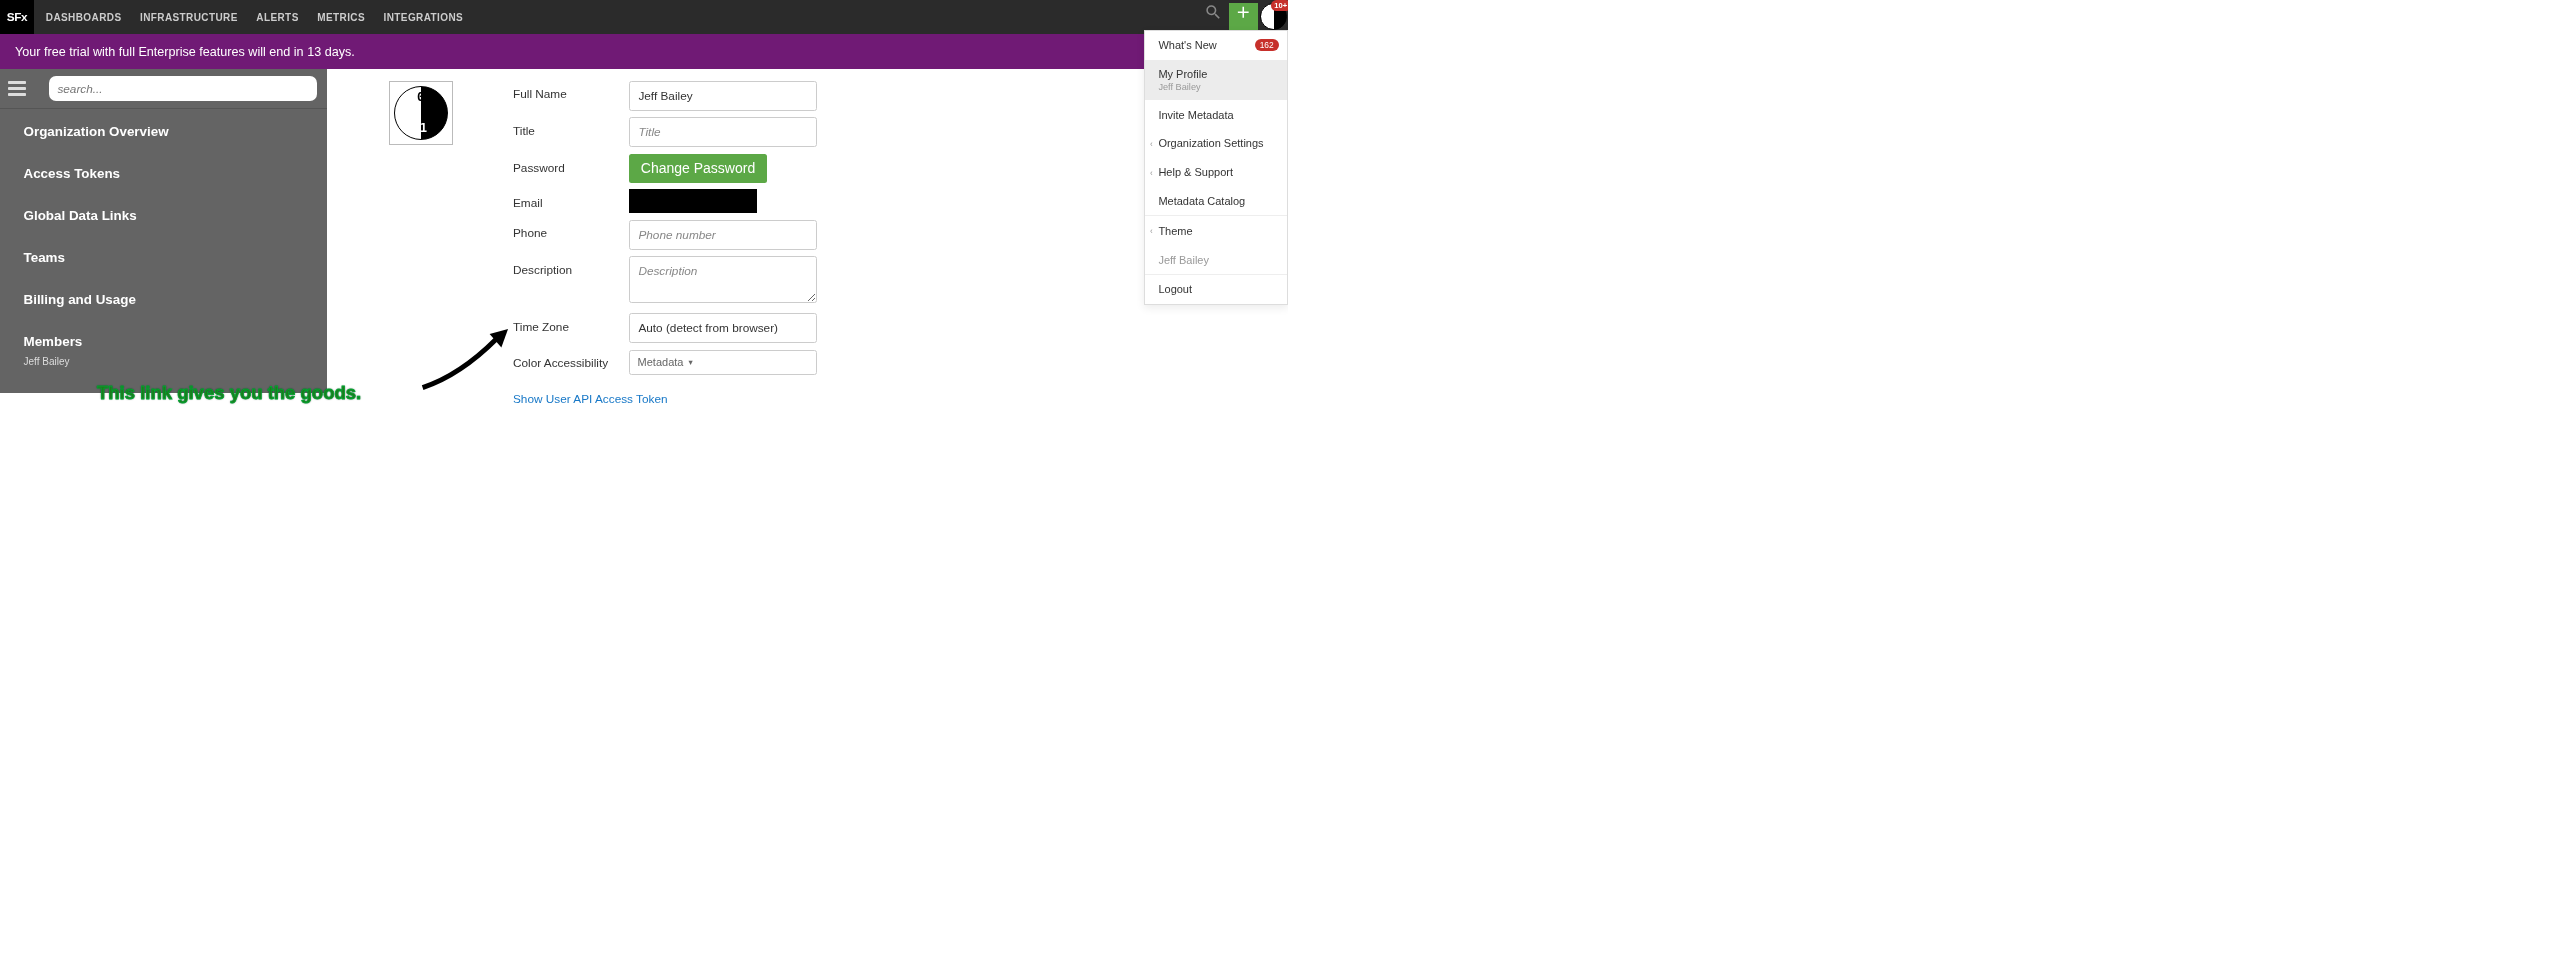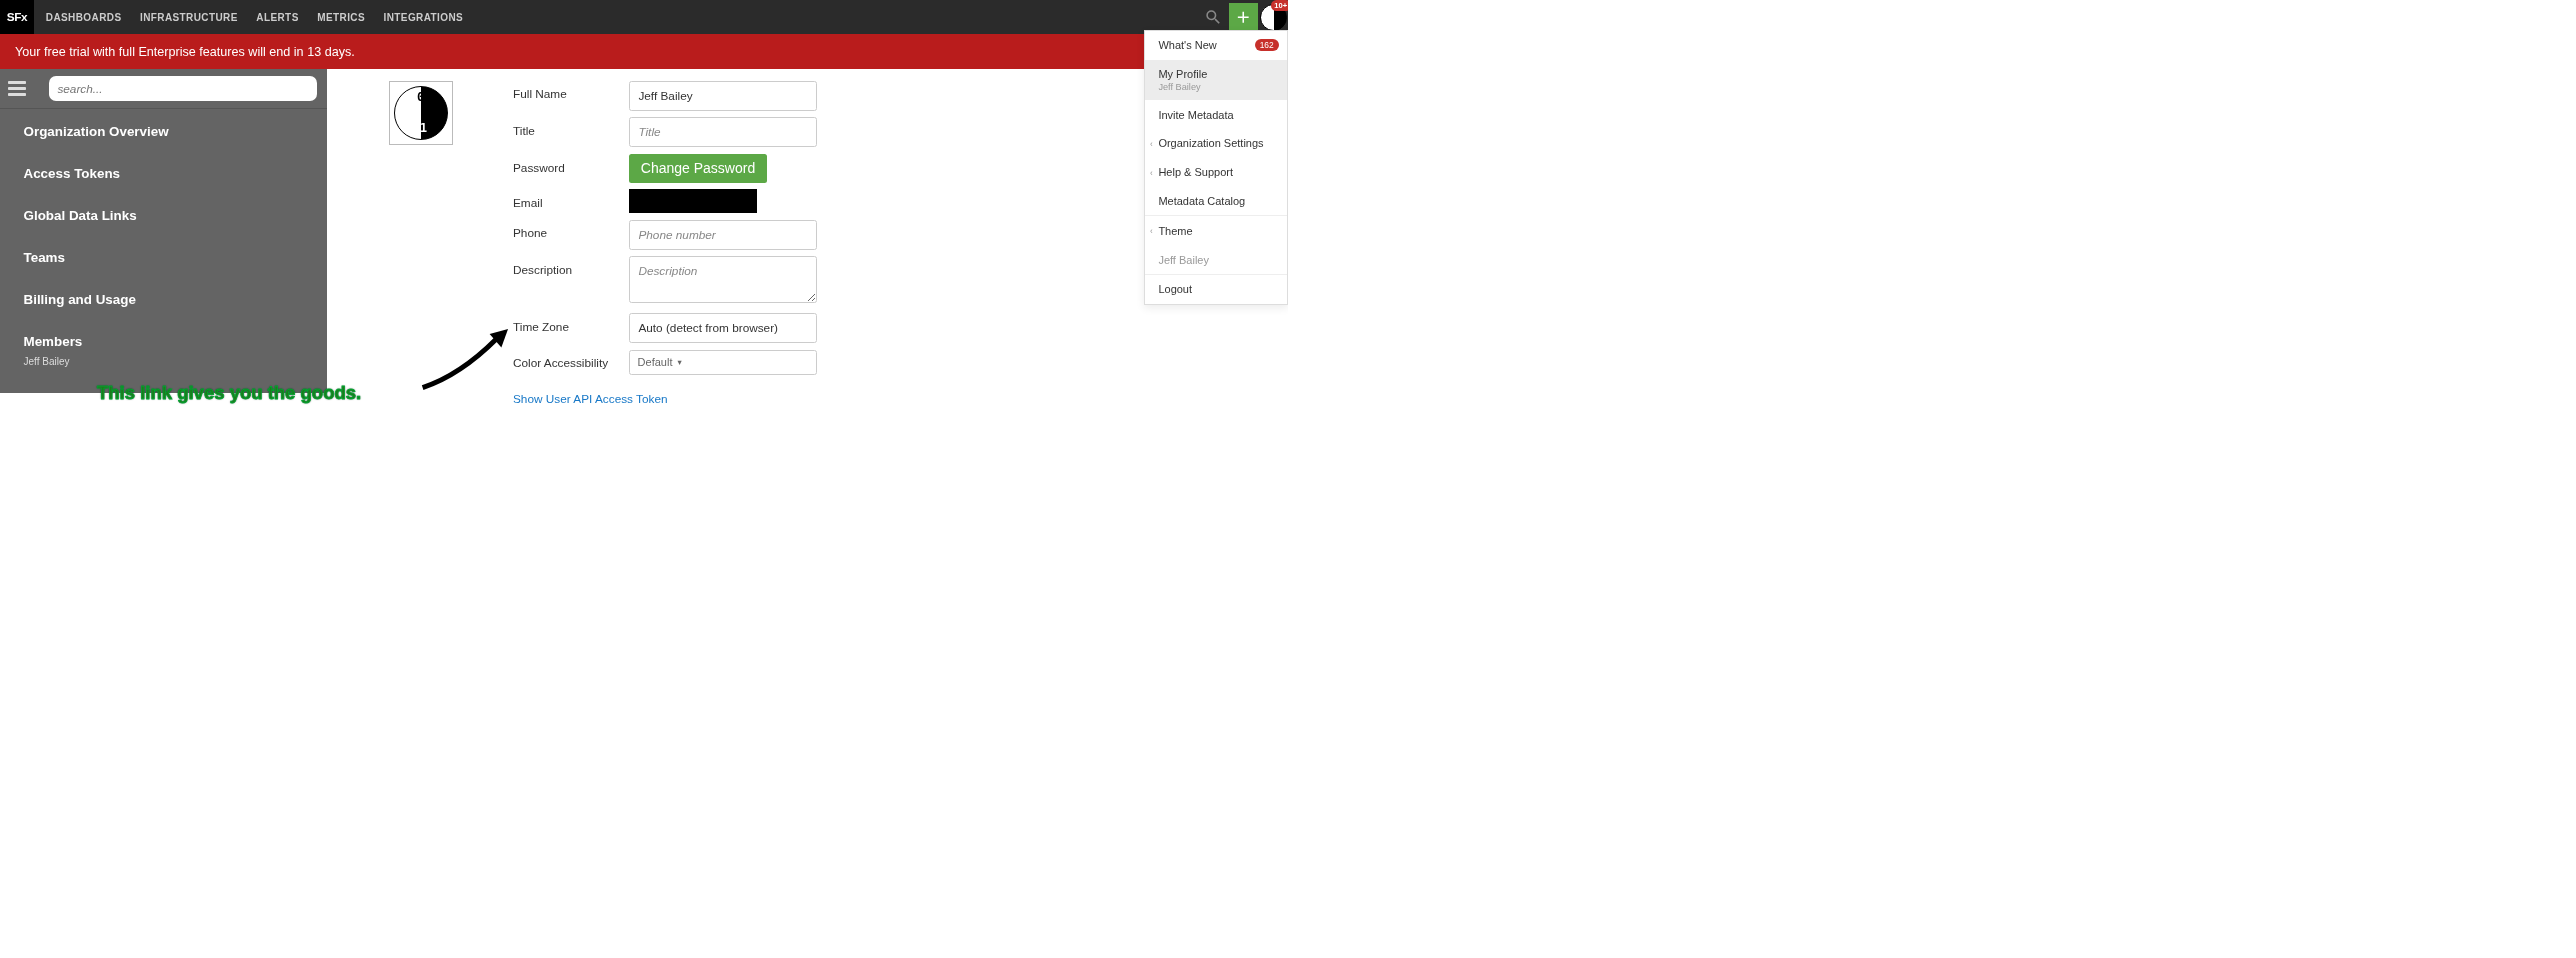--- a/index.html
+++ b/index.html
@@ -5,29 +5,29 @@
 * { box-sizing: border-box; margin: 0; padding: 0; font-family: -apple-system, BlinkMacSystemFont, "Segoe UI", Helvetica, Arial, sans-serif; }
 body { width: 1288px; height: 479px; background: #fff; overflow: hidden; position: relative; }
 
 
 .topnav { height: 34px; background: #2b2b2b; display: flex; align-items: center; color: #ccc; font-size: 11px; }
 .logo { width: 34px; height: 34px; background: #000000; color: #fff; display: flex; align-items: center; justify-content: center; font-weight: bold; font-size: 11.8px; letter-spacing: -0.4px; }
 .navlinks { display: flex; gap: 18.5px; padding-left: 11.8px; font-weight: bold; }
 .navlinks span { cursor: pointer; letter-spacing: 0.4px; font-size: 10px; }
 .navspacer { flex: 1; }
 .navicons { display: flex; align-items: center; height: 100%; }
-.navicon { width: 28.5px; height: 28.5px; display: flex; align-items: center; justify-content: center; margin-left: 1.7px; position: relative; }
+.navicon { width: 28.5px; height: 28.5px; display: flex; align-items: flex-start; justify-content: center; margin-left: 1.7px; position: relative; }
 .searchicon svg { width: 18.5px; height: 18.5px; fill: #888; }
 .plusicon { background: #5ca846; }
 .plusicon svg { width: 18.5px; height: 18.5px; fill: #fff; }
 .avataricon { width: 27px; height: 27px; border-radius: 50%; background: linear-gradient(90deg,#fff 50%,#000 50%); border:0.8px solid #000; position:relative;}
 .notifbadge { position: absolute; top: -2.5px; right: -2.5px; background: #c7302b; color: #fff; font-size: 7.6px; padding: 0.8px 3.4px; border-radius: 5.9px; font-weight: bold; }
 
 
-.trialbanner { height: 35px; background: #b91c1c; color: #fff; display: flex; align-items: center; padding-left: 15px; font-size: 12.6px; }
+.trialbanner { height: 35px; background: #701a75; color: #fff; display: flex; align-items: center; padding-left: 15px; font-size: 12.6px; }
 
 
 .body { display: flex; position: relative; }
 
 
 .sidebar { width: 327px; background: #646464; color: #fff; height: 324px; }
 .sidebar-top { height: 40px; display: flex; align-items: center; border-bottom: 0.8px solid #555; }
 .hamburger { width: 34px; height: 34px; display:flex; flex-direction:column; justify-content:center; gap:3.4px; padding:0 8.4px;}
 .hamburger div{height:2.5px;background:#ddd;border-radius:0.8px;}
 .search { flex:1; margin: 0 10px 0 15px; }
@@ -161,21 +161,21 @@
         <div class="val"><textarea placeholder="Description" style=""></textarea></div>
       </div>
       <div class="row">
         <div class="label">Time Zone</div>
         <div class="val"><input type="text" value="Auto (detect from browser)" style=""></div>
       </div>
       <div class="row">
         <div class="label">Color Accessibility</div>
         <div class="val">
             <div class="selectish">
-              <span>Default</span>
+              <span>Metadata</span>
               <span style="font-size:8.4px;">▾</span>
             </div>
           </div>
       </div>
       <div class="link">Show User API Access Token</div>
     </div>
   </div>
 </div>
 
 <div class="arrow">

